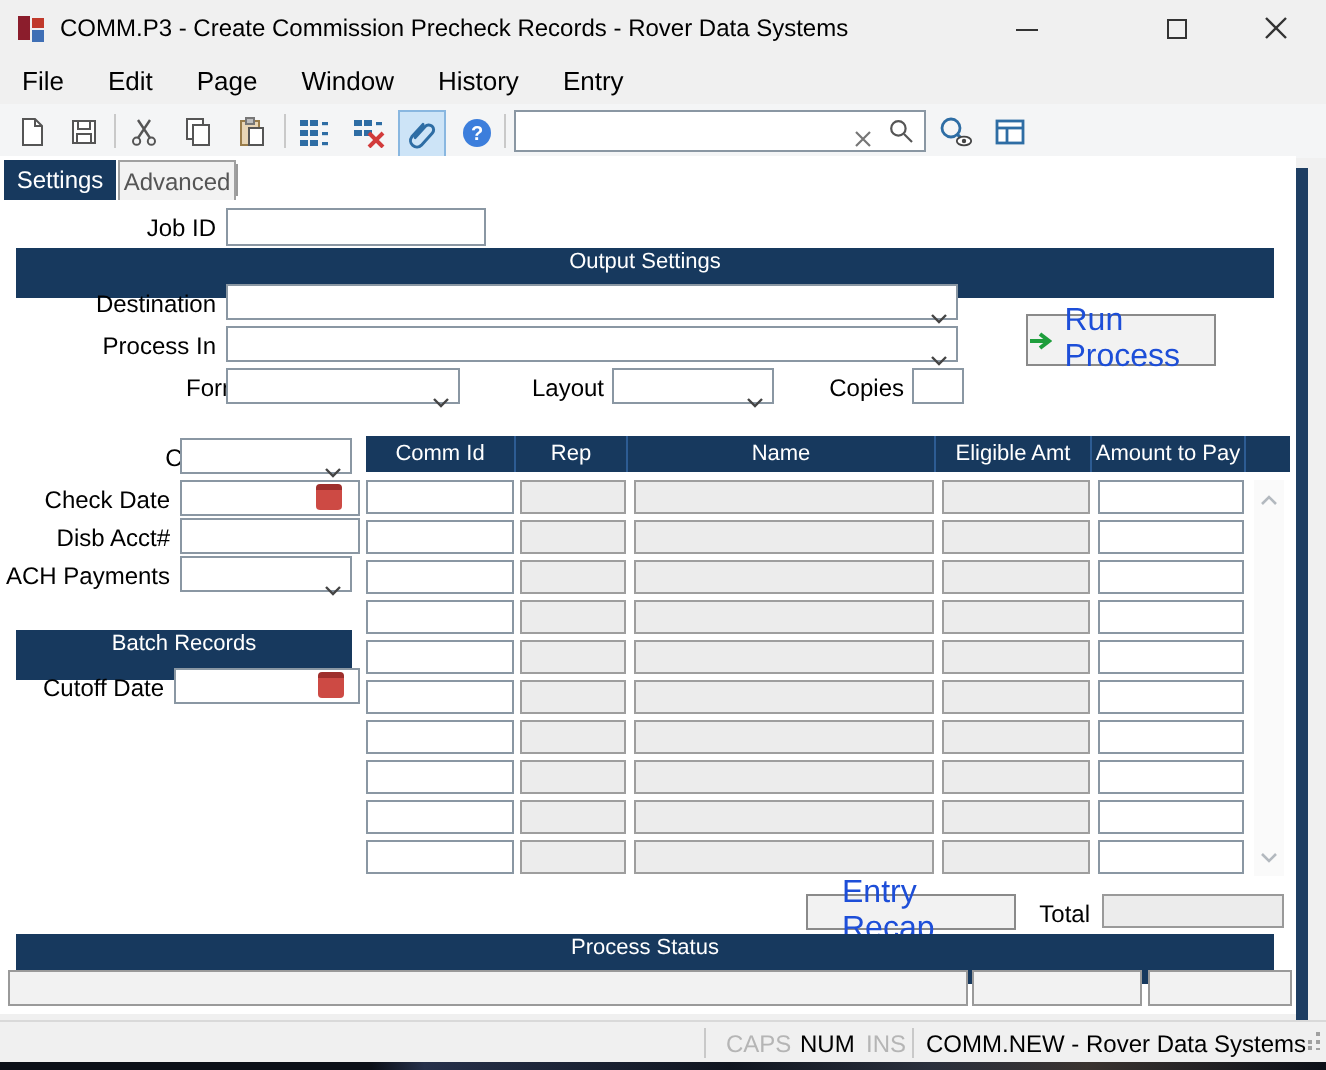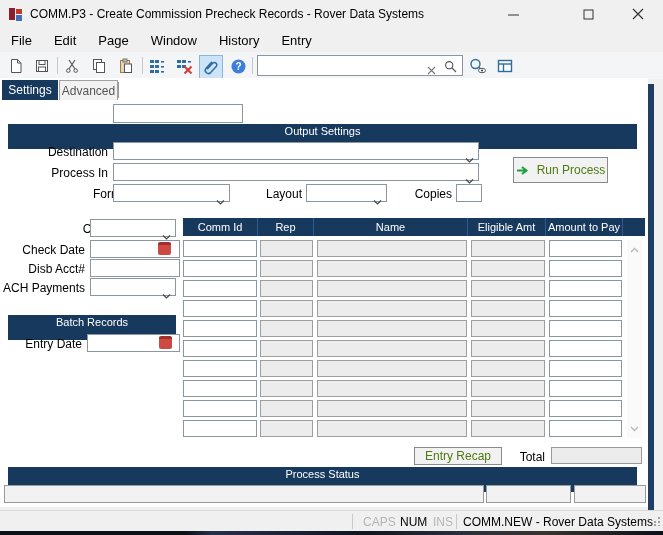--- a/index.html
+++ b/index.html
@@ -32,21 +32,21 @@
   .tab-inactive{left:59px;width:57px;background:#f2f2f2;color:#555;border:1px solid #a0a0a0;border-bottom:none;height:19px;}
   .tab-edge{position:absolute;left:118px;top:4px;width:1px;height:16px;background:#9a9a9a;}
   
   .lbl{position:absolute;font-size:12px;color:#000;text-align:right;white-space:nowrap;}
   .tbx{position:absolute;background:#fff;border:1px solid #8a97a3;}
   .tbx-gray{background:#ececec;border:1px solid #9a9a9a;}
   .combo{position:absolute;background:#fff;border:1px solid #8a97a3;}
   .combo .chev{position:absolute;right:4px;top:6px;}
   .navybar{position:absolute;height:25px;background:var(--navy);color:#fff;font-size:11px;text-align:center;line-height:15px;}
   .date-icon{position:absolute;width:13px;height:10px;background:#cd4a44;border-top:3px solid #9e2f2c;border-radius:2px;}
-  .btn{position:absolute;background:#f2f2f2;border:1px solid #8a8a8a;display:flex;align-items:center;justify-content:center;font-size:12px;color:#4d7c0f;}
+  .btn{position:absolute;background:#f2f2f2;border:1px solid #8a8a8a;display:flex;align-items:center;justify-content:center;font-size:16px;color:#1d4ed8;}
   
   .grid-header{position:absolute;left:183px;top:218px;width:462px;height:18px;background:var(--navy);display:flex;}
   .gh-cell{height:18px;color:#fff;font-size:11px;text-align:center;line-height:18px;border-right:1px solid #2d5c93;box-sizing:border-box;overflow:hidden;}
   .grid-rows{position:absolute;left:183px;top:240px;width:440px;}
   .grid-row{position:relative;height:17px;margin-bottom:3px;}
   .grid-cell{position:absolute;top:0;height:15px;border:1px solid #8a97a3;}
   .cell-edit{background:#fff;}
   .cell-ro{background:#ececec;border:1px solid #9e9e9e;}
   .scrollbar{position:absolute;left:627px;top:240px;width:15px;height:198px;background:#fafafa;}
   .scroll-arrow{position:absolute;left:0;width:15px;height:15px;display:flex;align-items:center;justify-content:center;}
@@ -204,20 +204,21 @@
         <line x1="1.5" y1="6" x2="14.5" y2="6" stroke="#2E6DA4" stroke-width="1.4"></line>
         <line x1="6.5" y1="6" x2="6.5" y2="13.5" stroke="#2E6DA4" stroke-width="1.4"></line>
       </svg>
   </div>
 
   <div class="page">
     <div class="tab tab-active">Settings</div>
     <div class="tab tab-inactive">Advanced</div>
     <div class="tab-edge"></div>
 
+    <div class="lbl" style="left:0;top:29px;width:108px;">Job ID</div>
     <input class="tbx" style="left: 113px; top: 26px; width: 124px; height: 15px;" value="">
 
     <div class="navybar" style="left:8px;top:46px;width:629px;">Output Settings</div>
 
     <div class="lbl" style="left:0;top:67px;width:108px;">Destination</div>
     <div class="combo" style="left:113px;top:64px;width:364px;height:16px;">
       <span class="chev"><svg width="9" height="5">
             <path d="M1 0.5 L4.5 4 L8 0.5" fill="none" stroke="#444" stroke-width="1.2"></path>
           </svg></span>
     </div>
@@ -267,25 +268,25 @@
     <input class="tbx" style="left: 90px; top: 181px; width: 84px; height: 14px;" value="">
 
     <div class="lbl" style="left:0;top:203px;width:85px;">ACH Payments</div>
     <div class="combo" style="left:90px;top:200px;width:84px;height:16px;">
       <span class="chev"><svg width="9" height="5">
             <path d="M1 0.5 L4.5 4 L8 0.5" fill="none" stroke="#444" stroke-width="1.2"></path>
           </svg></span>
     </div>
 
     <div class="navybar" style="left:8px;top:237px;width:168px;">Batch Records</div>
-    <div class="lbl" style="left:0;top:259px;width:82px;">Entry Date</div>
+    <div class="lbl" style="left:0;top:259px;width:82px;">Cutoff Date</div>
     <input class="tbx" style="left: 87px; top: 256px; width: 87px; height: 14px;" value="">
     <div class="date-icon" style="left:159px;top:258px;"></div>
 
-    <div class="btn" style="left:414px;top:369px;width:86px;height:16px;">
+    <div class="btn" style="left:403px;top:369px;width:86px;height:16px;padding-left:17px;">
       <span>Entry Recap</span>
     </div>
     <div class="lbl" style="left:460px;top:372px;width:85px;">Total</div>
     <div class="tbx tbx-gray" style="left:551px;top:369px;width:89px;height:15px;font-size:12px;"></div>
 
     <div class="navybar" style="left:8px;top:389px;width:629px;">Process Status</div>
     <div class="tbx tbx-gray" style="left:4px;top:407px;width:478px;height:16px;background:#f2f2f2;"></div>
     <div class="tbx tbx-gray" style="left:486px;top:407px;width:83px;height:16px;background:#f2f2f2;"></div>
     <div class="tbx tbx-gray" style="left:574px;top:407px;width:70px;height:16px;background:#f2f2f2;"></div>
   </div>

